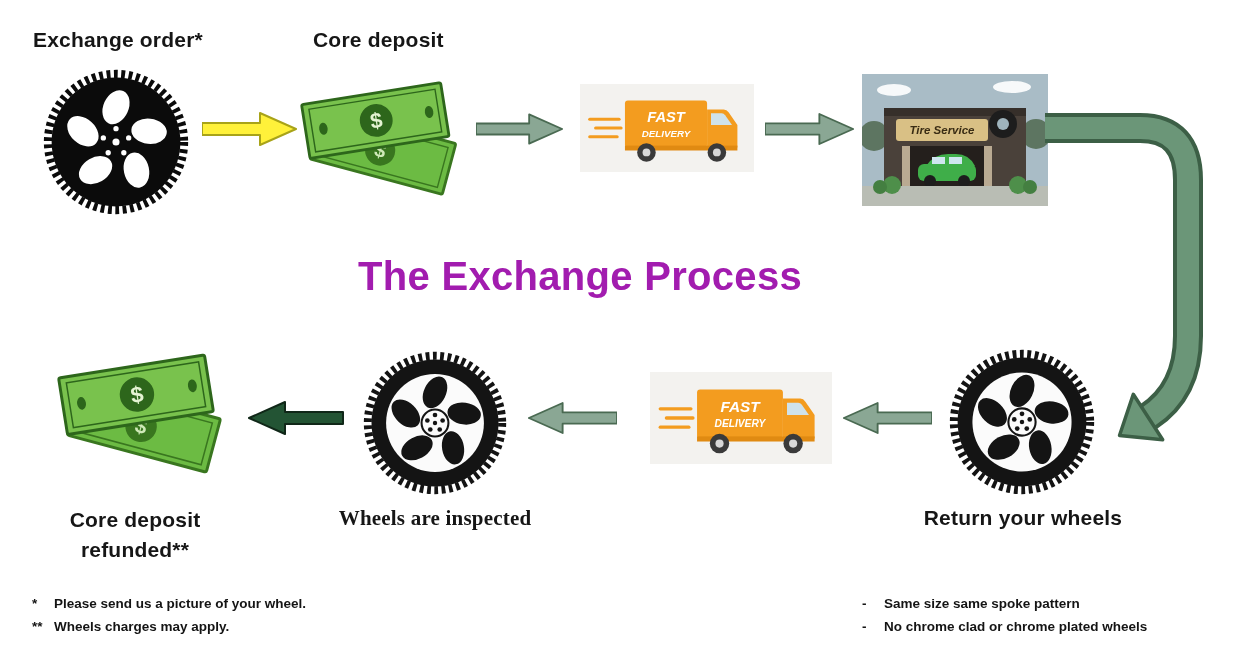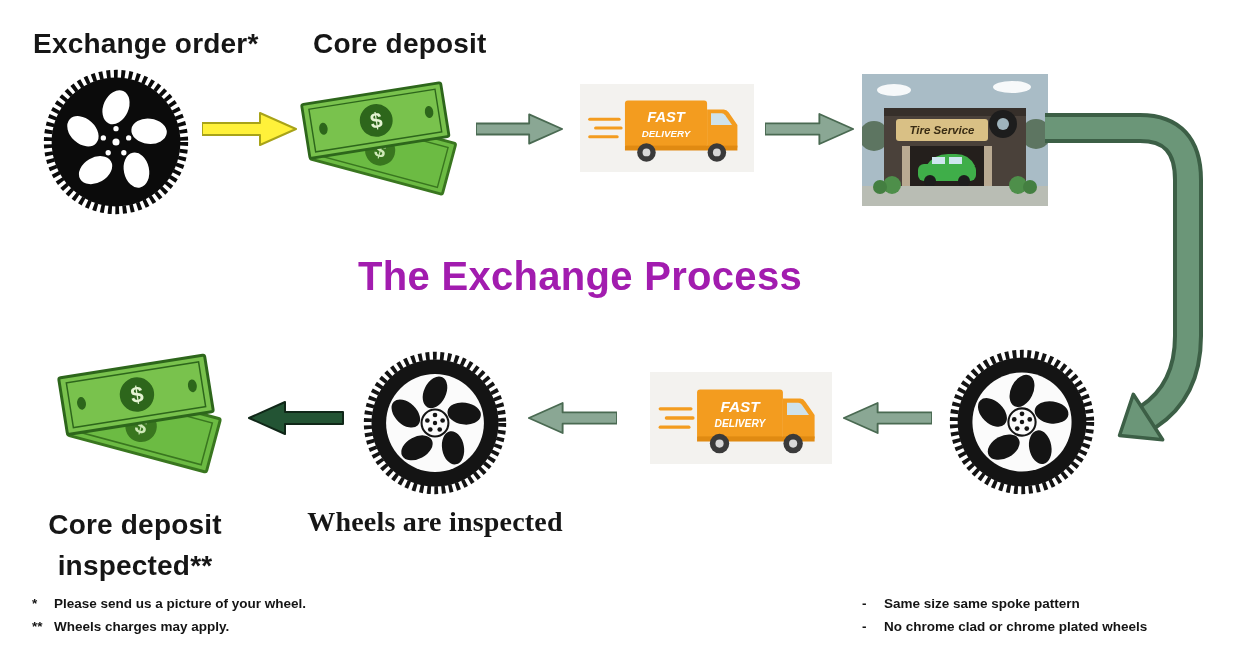--- a/index.html
+++ b/index.html
@@ -7,21 +7,21 @@
   body { font-family: "Liberation Sans", sans-serif; color: #131313; }
   .canvas {
     position: relative;
     width: 1250px;
     height: 666px;
     background: #ffffff;
     overflow: hidden;
   }
   .lbl {
     position: absolute;
-    font-size: 28px;
+    font-size: 21px;
     font-weight: 600;
     color: #161616;
     letter-spacing: 0.2px;
     white-space: nowrap;
   }
   .lbl-center { text-align: center; white-space: normal; }
   .title {
     position: absolute;
     left: 0;
     top: 254px;
@@ -304,25 +304,26 @@
         <circle cx="53.23" cy="54.45" r="1.6"></circle>
         <circle cx="46.77" cy="54.45" r="1.6"></circle>
         <circle cx="44.77" cy="48.3" r="1.6"></circle>
         <circle cx="50" cy="50" r="1.5"></circle>
       </g>
     </svg>
   </div>
 
   <div class="lbl lbl-center" style="left:25px; top:505px; width:220px; line-height:1.45;">
     <div>Core deposit</div>
-    <div>inspected**</div>
+    <div>refunded**</div>
   </div>
 
   <div class="lbl lbl-center" style="left:295px; top:506px; width:280px;font-family:Liberation Serif, serif;">Wheels are inspected</div>
 
+  <div class="lbl lbl-center" style="left:878px; top:506px; width:290px;">Return your wheels</div>
 
   <div class="foot" style="left:32px; top:596px;">
     <div class="foot-row">
       <span class="foot-marker">*</span>
       <span class="foot-text">Please send us a picture of your wheel.</span>
     </div>
     <div class="foot-row">
       <span class="foot-marker">**</span>
       <span class="foot-text">Wheels charges may apply.</span>
     </div>

